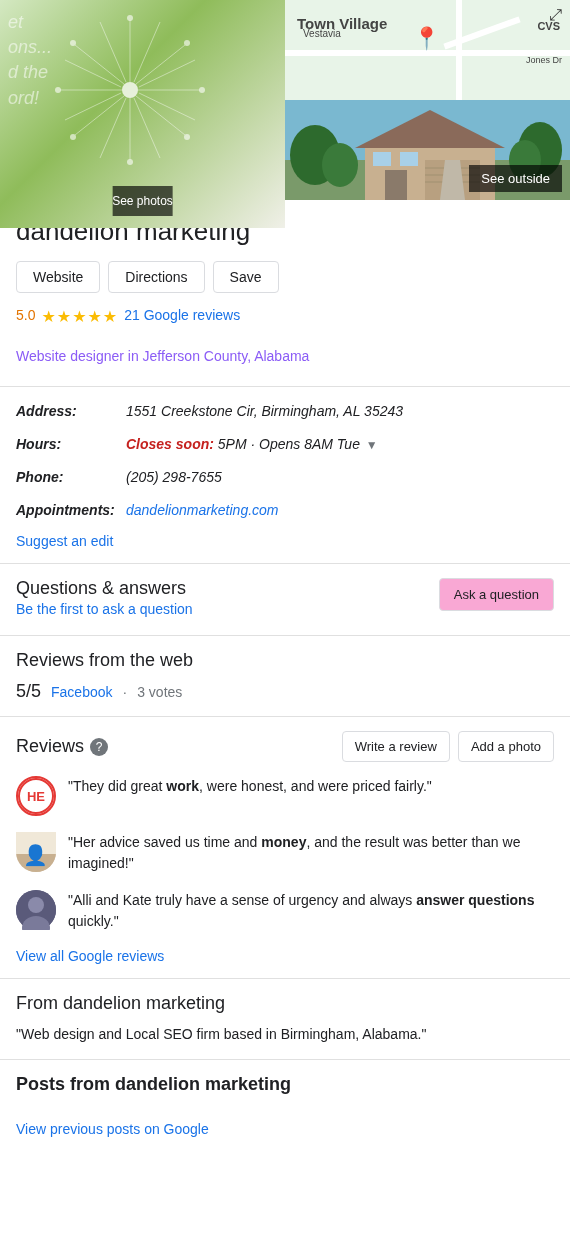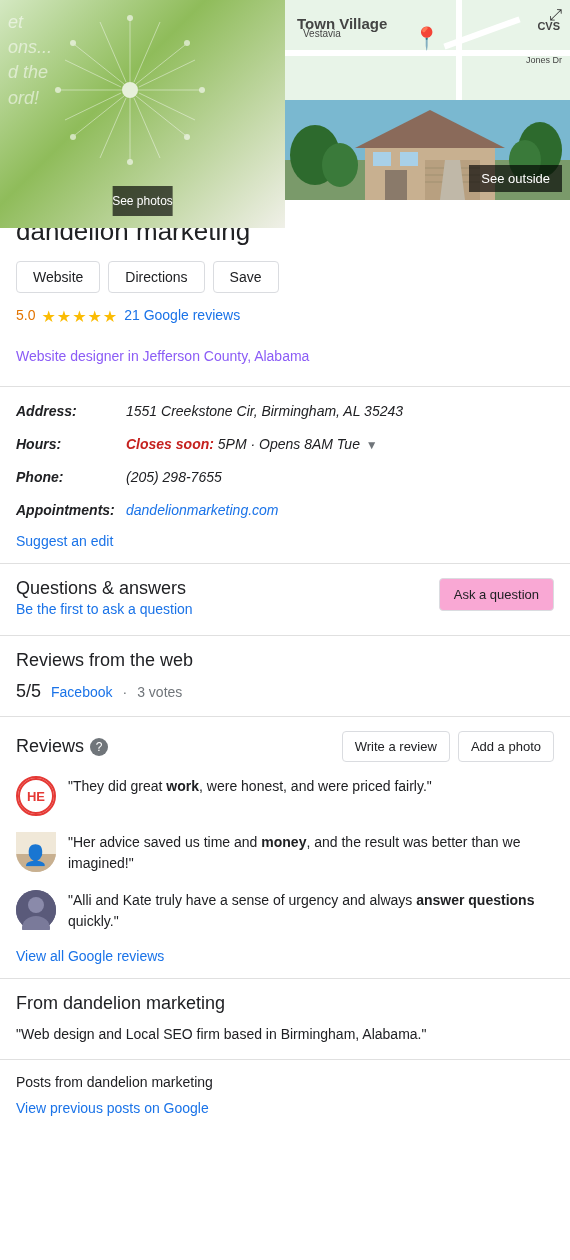--- a/index.html
+++ b/index.html
@@ -428,23 +428,23 @@
       color: #202124;
       line-height: 1.5;
     }
 
     
     .posts-section {
       padding: 14px 16px;
       border-top: 1px solid #e0e0e0;
     }
     .posts-title {
-      font-size: 14px;
-      font-weight: 400;
-      margin-bottom: 10px;
+      font-size: 18px;
+      font-weight: 700;
+      margin-bottom: 26px;
     }
     .view-posts-link {
       color: #1a73e8;
       font-size: 14px;
       text-decoration: none;
       cursor: pointer;
     }
   </style>
 </head>
 <body>

